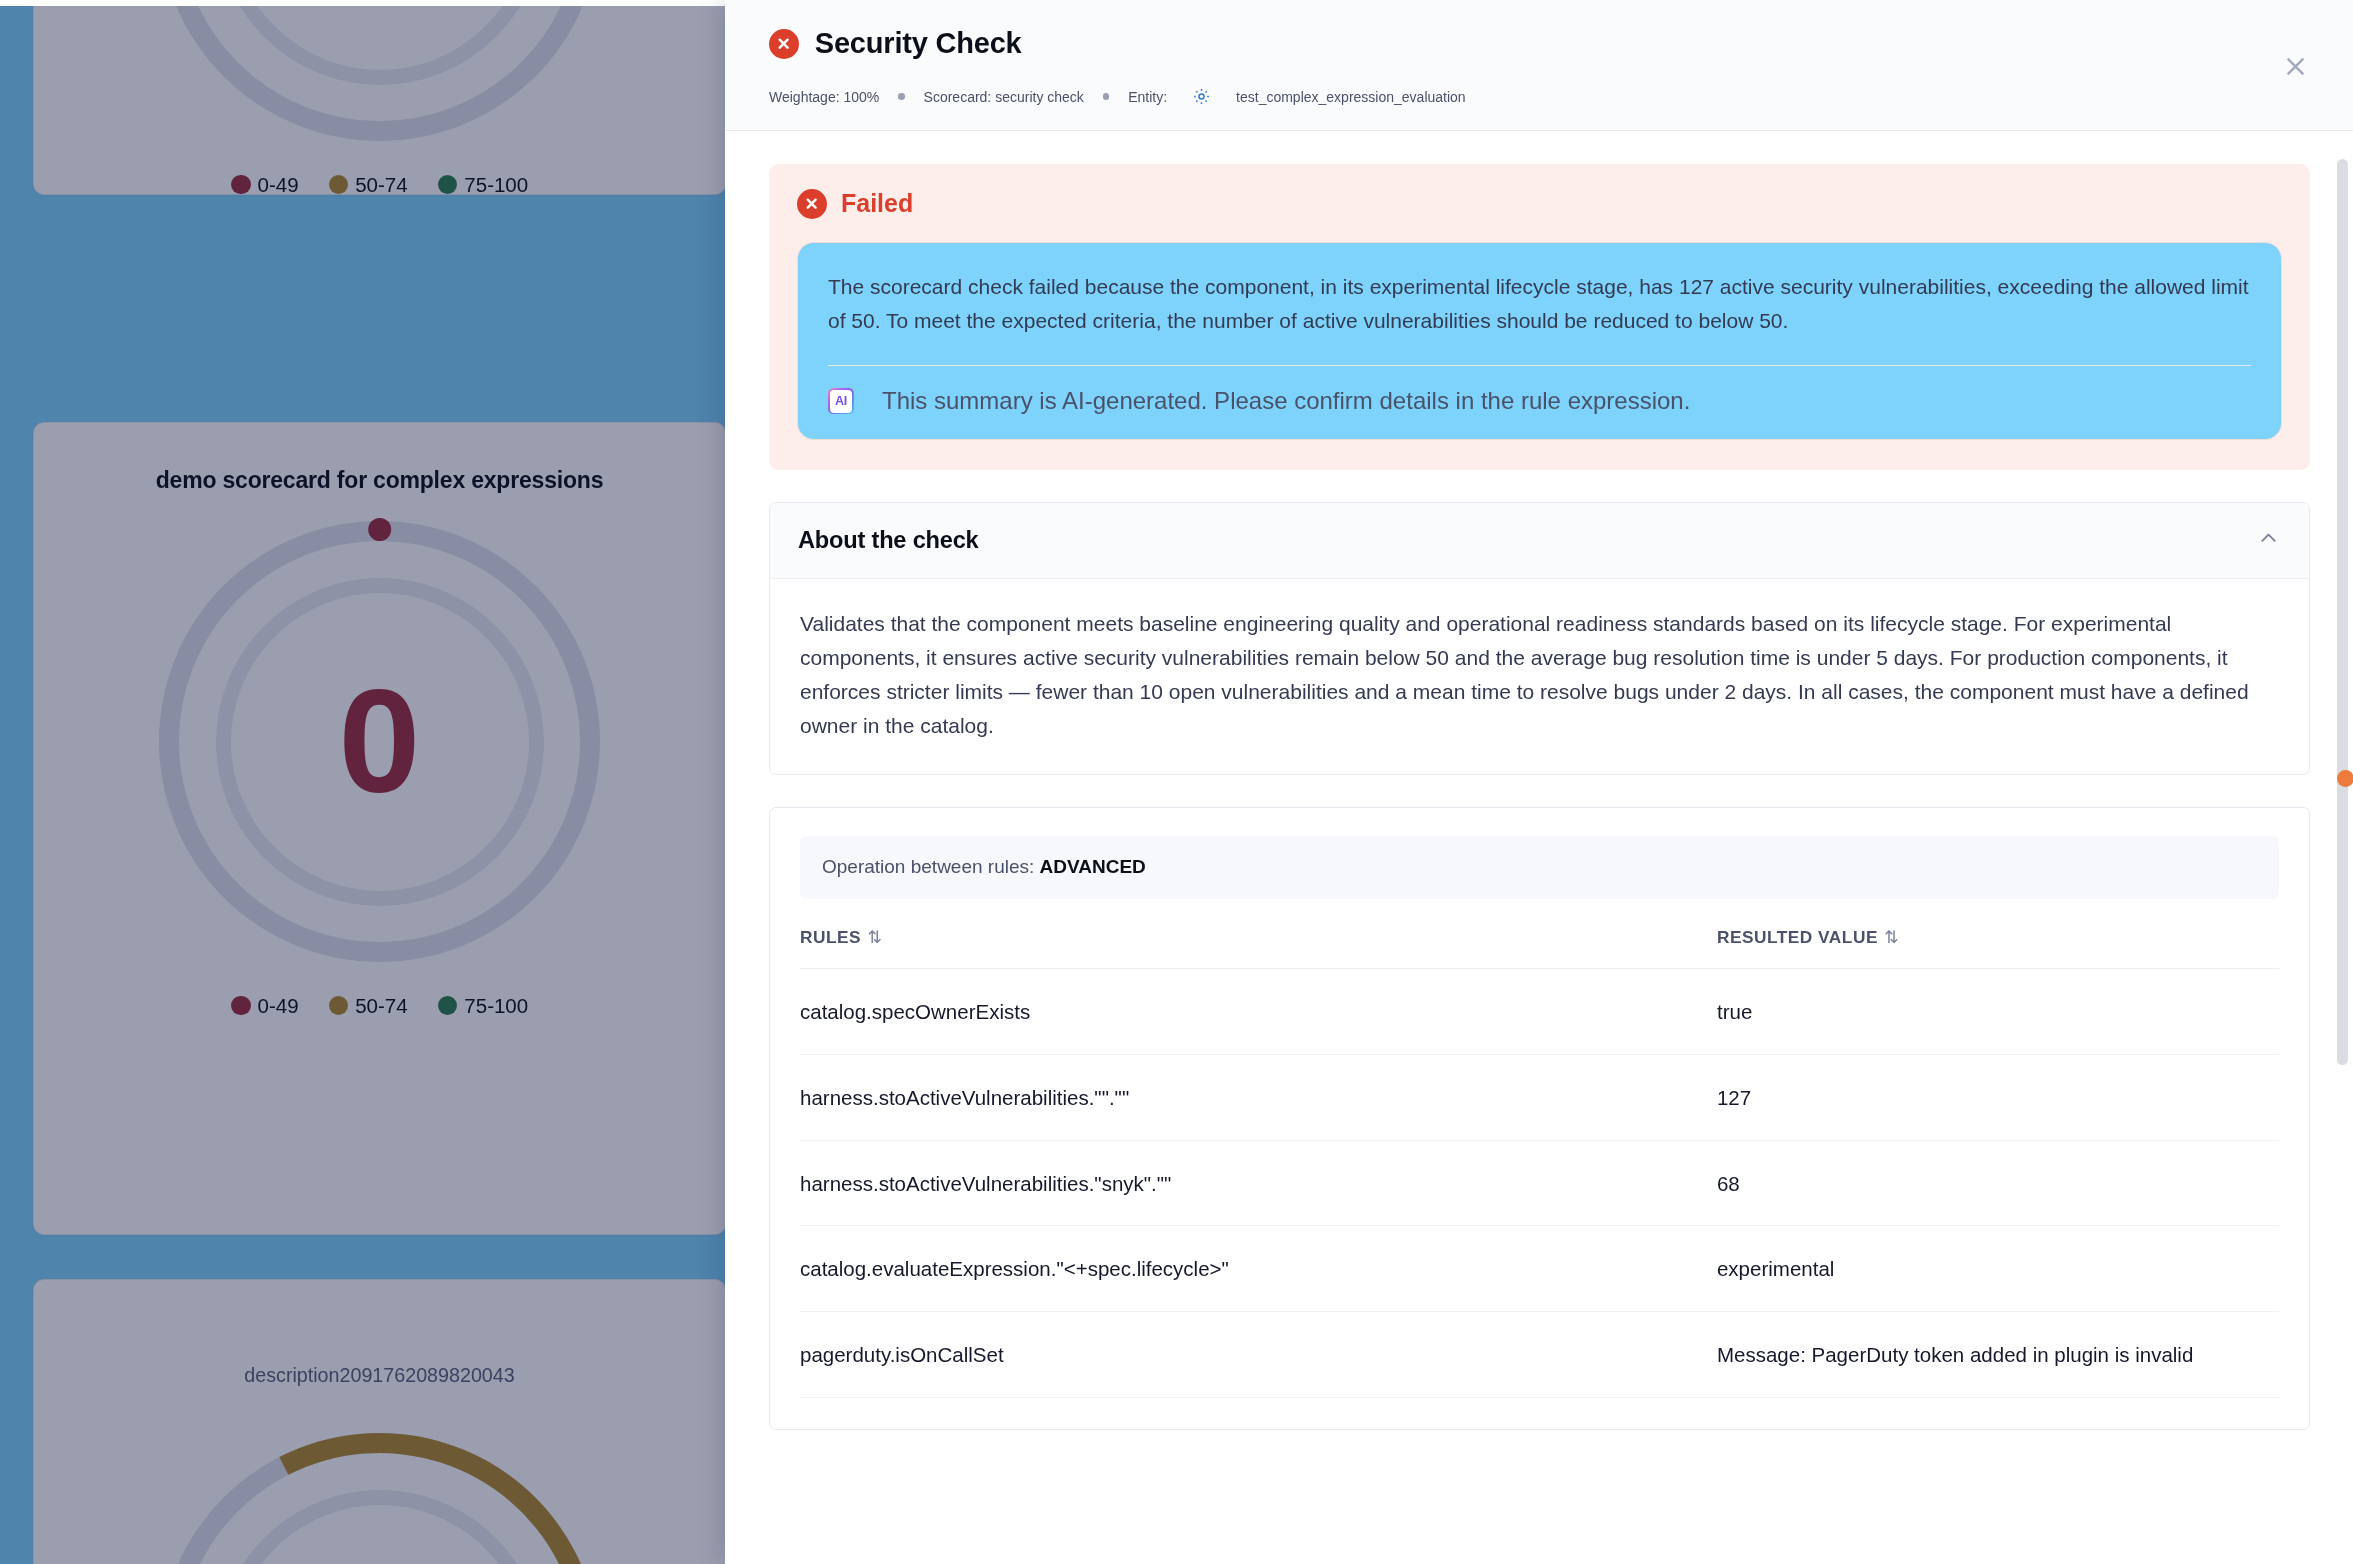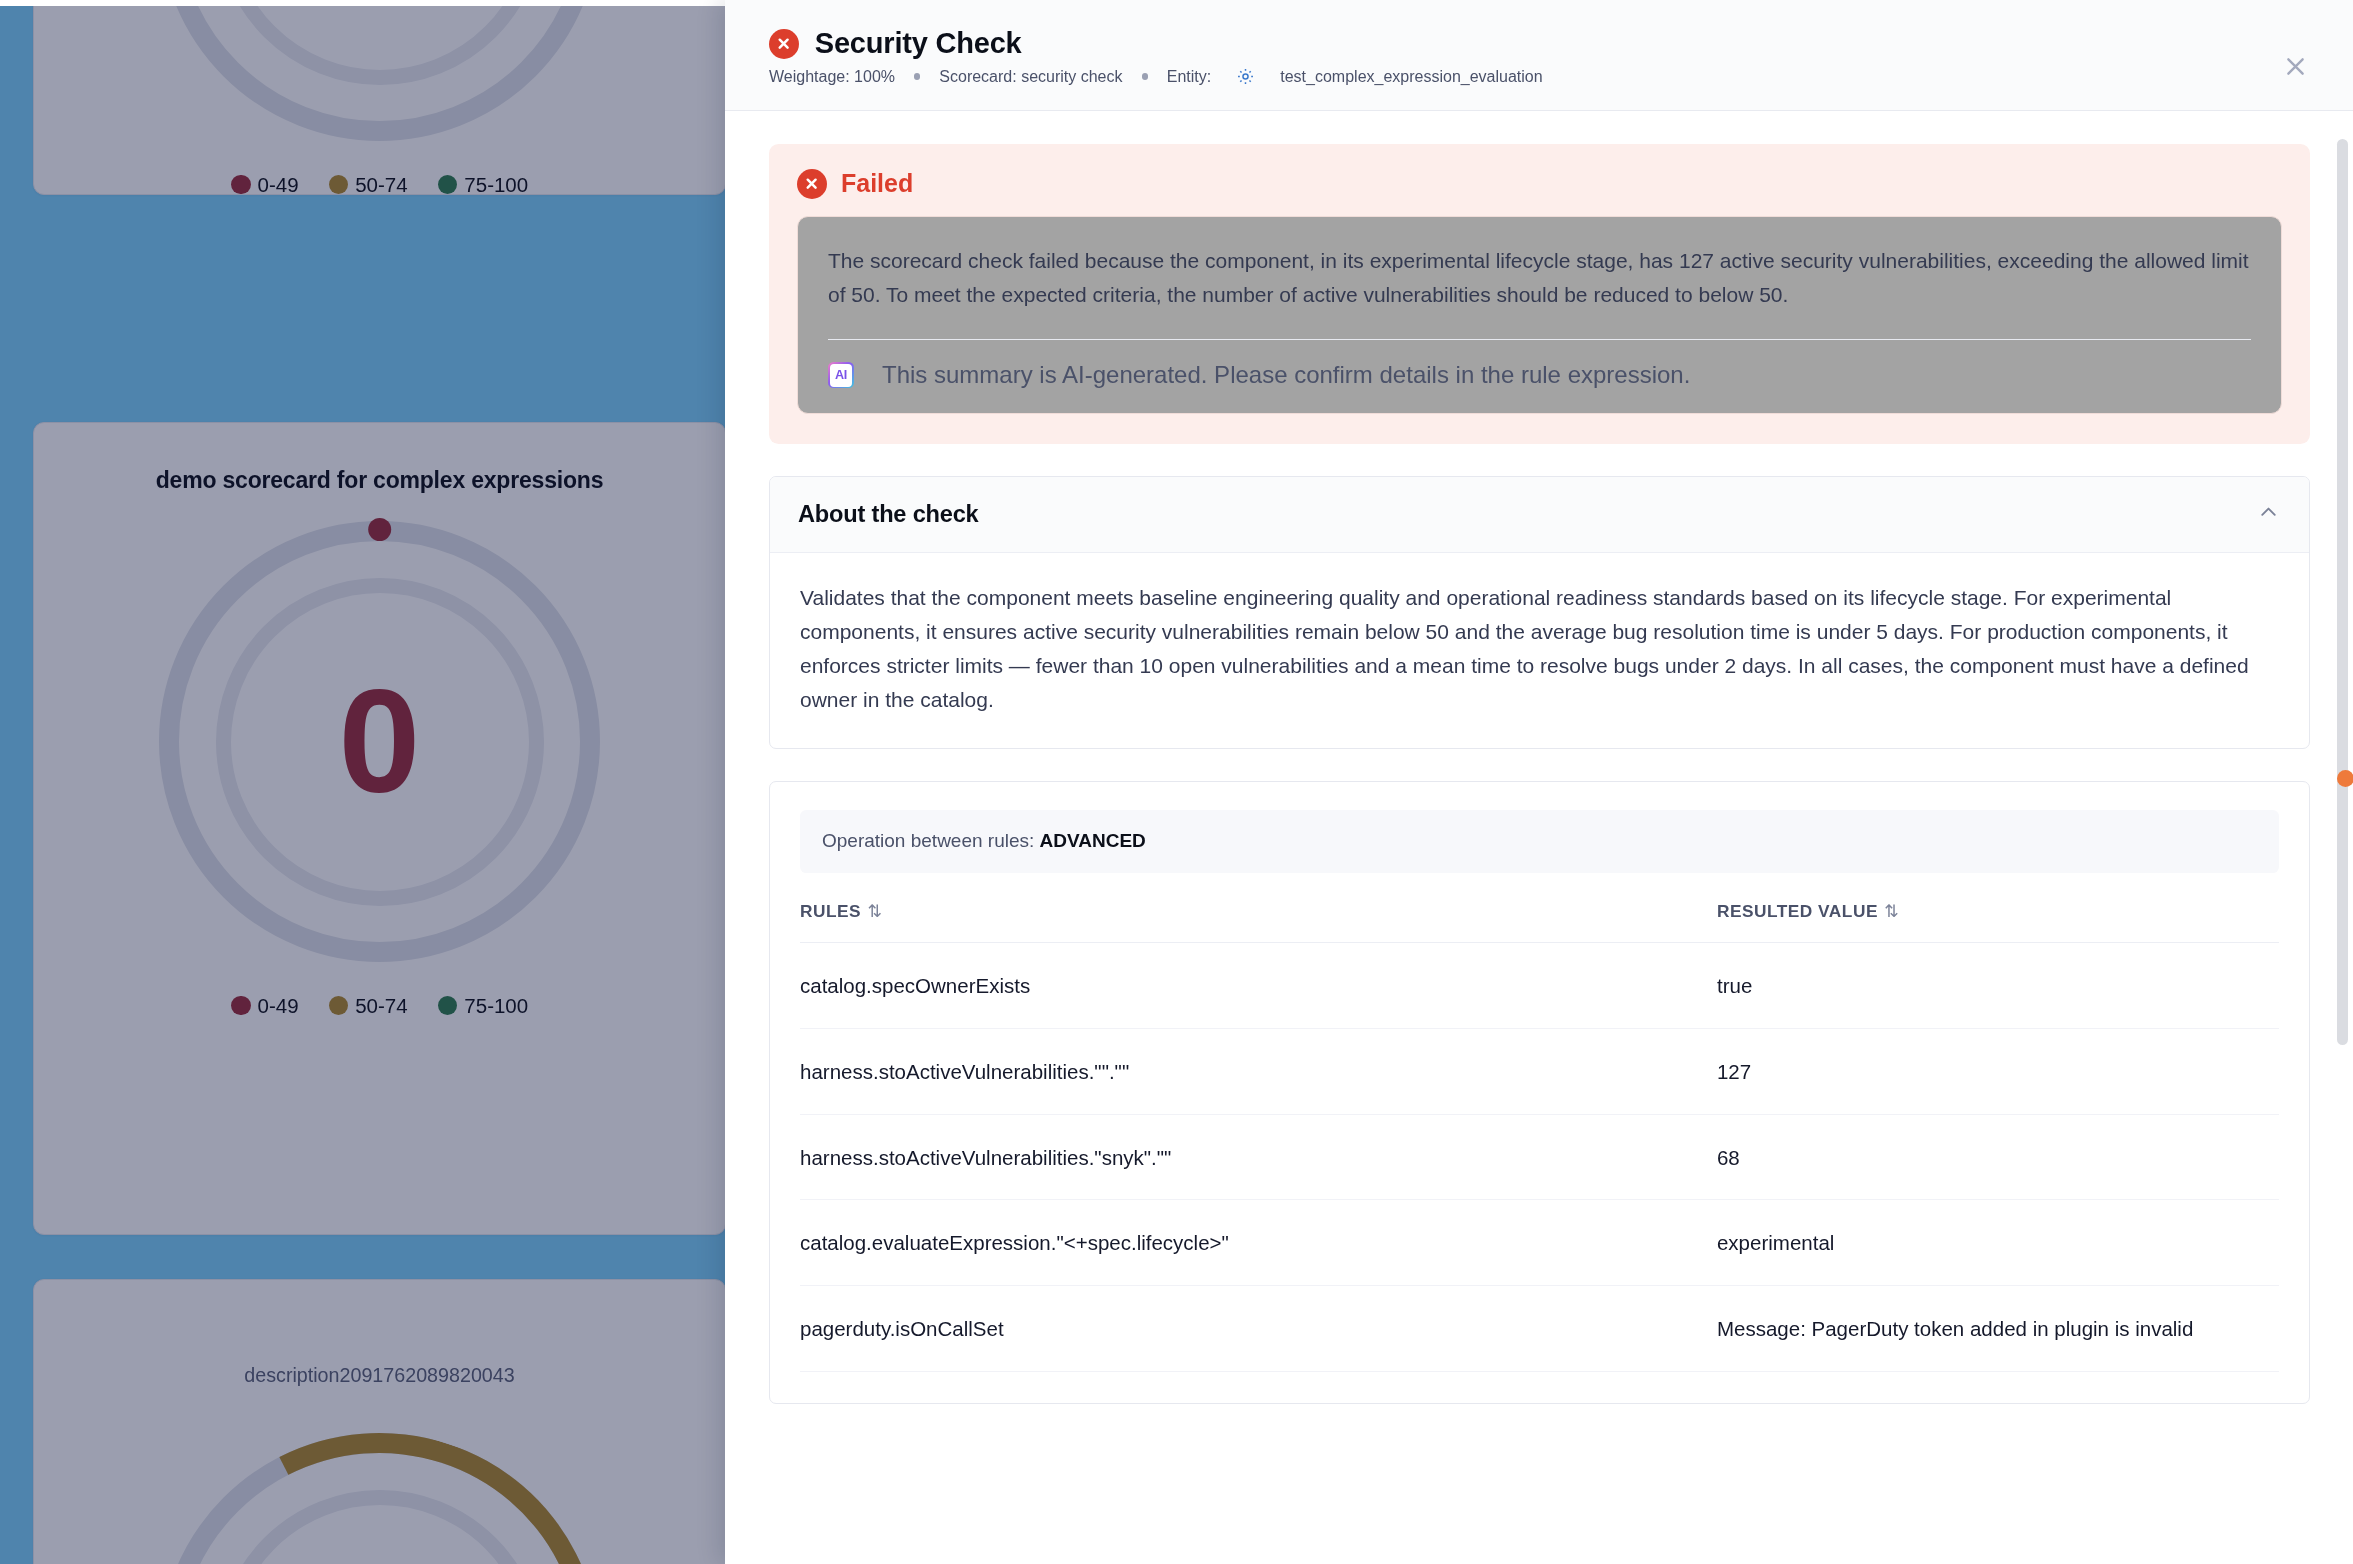--- a/index.html
+++ b/index.html
@@ -141,24 +141,24 @@
     flex: 0 0 auto;
   }
   .fail-badge svg { display: block; }
   #modal-title {
     font-size: 29px;
     font-weight: 700;
     color: #0b0f19;
     letter-spacing: -0.2px;
   }
   #modal-subtitle {
-    margin-top: 7px;
+    margin-top: 27px;
     display: flex;
     align-items: center;
-    font-size: 16px;
+    font-size: 14px;
     color: #4a5169;
     gap: 0;
   }
   .sub-sep {
     display: inline-block;
     width: 6.3px; height: 6.3px;
     border-radius: 50%;
     background: #9aa0b3;
     margin: 0 19px;
   }
@@ -185,24 +185,24 @@
     border-radius: 9.5px;
     padding: 25px 28px 30px 28px;
   }
   .alert-head { display: flex; align-items: center; gap: 14px; }
   .alert-head-txt {
     font-size: 25px;
     font-weight: 600;
     color: #dc3e2c;
   }
   .alert-inner {
-    margin-top: 17px;
-    background: #a3a3a3;
+    margin-top: 23px;
+    background: #7dd3fc;
     border: 0.8px solid #f0dcd8;
-    border-radius: 11px;
+    border-radius: 17px;
     padding: 27px 30px 23.6px 30px;
   }
   .alert-text {
     font-size: 21px;
     line-height: 1.62;
     color: #343a51;
   }
   .alert-divider {
     height: 0.8px;
     background: #e7e9f0;

